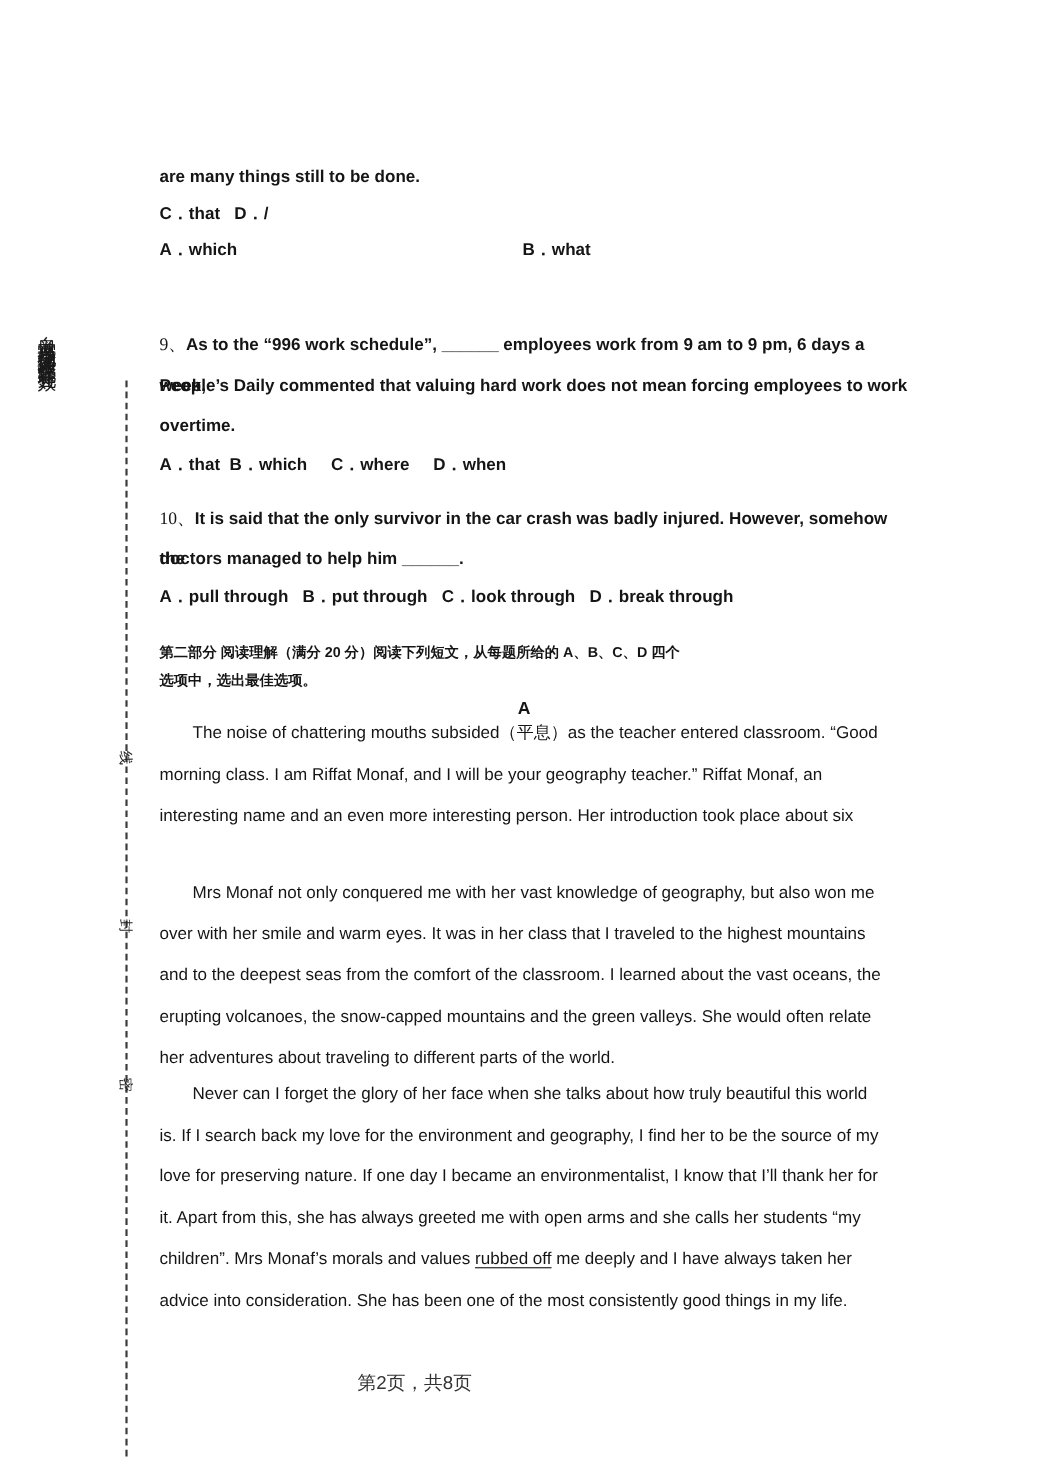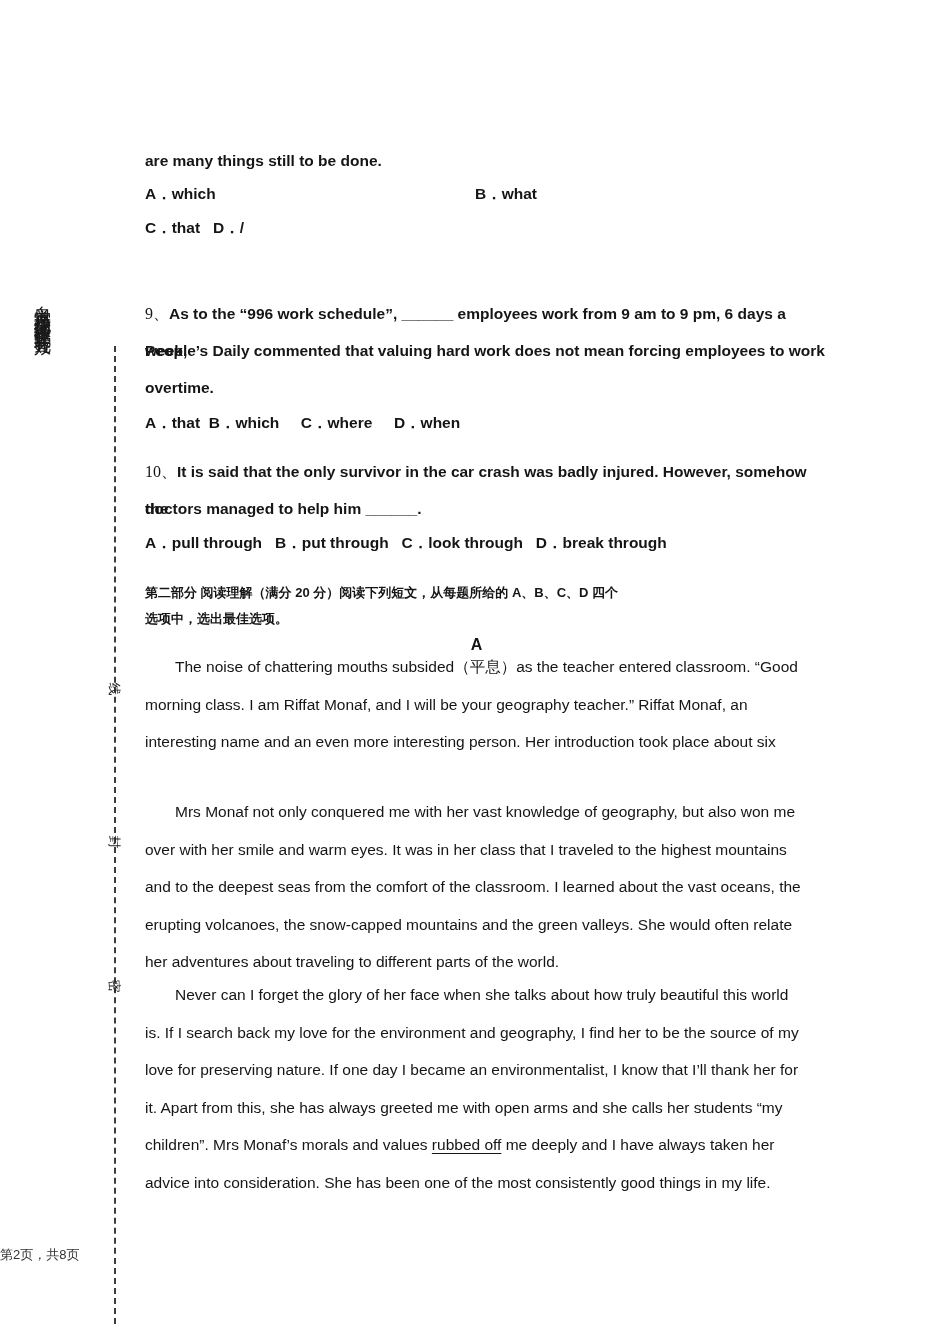--- a/index.html
+++ b/index.html
@@ -35,40 +35,40 @@
   .mt-2{margin-top:-2px;}
   .mt-3{margin-top:-3px;}
   .sec{height:26px;line-height:26px;font-size:13px;font-weight:bold;}
   .atitle{height:26px;line-height:26px;font-size:16px;font-weight:bold;text-align:center;width:663px;}
   .pl{height:37.5px;line-height:37.5px;font-size:15.5px;}
   .indent{padding-left:30px;}
   .italic{}
   .uline{text-decoration:underline;text-underline-offset:3px;text-align:center;}
   .footer{
     position:absolute;left:0;top:1246px;width:754px;height:20px;
-    text-align:left;font-size:13px;color:#333;
+    text-align:center;font-size:17px;color:#333;
   }
 </style>
 </head>
 <body>
 
 <div class="page-root">
 
   <div class="vertical-notice">自觉遵守考场纪律如考试作弊此答卷无效</div>
   <div class="seal-line"></div>
   <span class="seal-char" style="top:680px">线</span>
   <span class="seal-char" style="top:833px">封</span>
   <span class="seal-char" style="top:977px">密</span>
 
   <div class="content">
 
     <div class="blk" style="top:0px">
       <div class="ln bold">are many things still to be done.</div>
+      <div class="ln bold row4 pre">C．that   D．/</div>
       <div class="ln bold row3"><span class="optA">A．which</span><span>B．what</span></div>
-      <div class="ln bold row4 pre">C．that   D．/</div>
     </div>
 
     <div class="blk" style="top:153px">
       <div class="ln bold"><span class="qnum">9、</span><span>As to the “996 work schedule”, ______ employees work from 9 am to 9 pm, 6 days a week,</span></div>
       <div class="ln bold"><span class="italic">People’s Daily</span><span> commented that valuing hard work does not mean forcing employees to work</span></div>
       <div class="ln bold">overtime.</div>
       <div class="ln bold mt-2 pre">A．that  B．which     C．where     D．when</div>
     </div>
 
     <div class="blk" style="top:311px">

